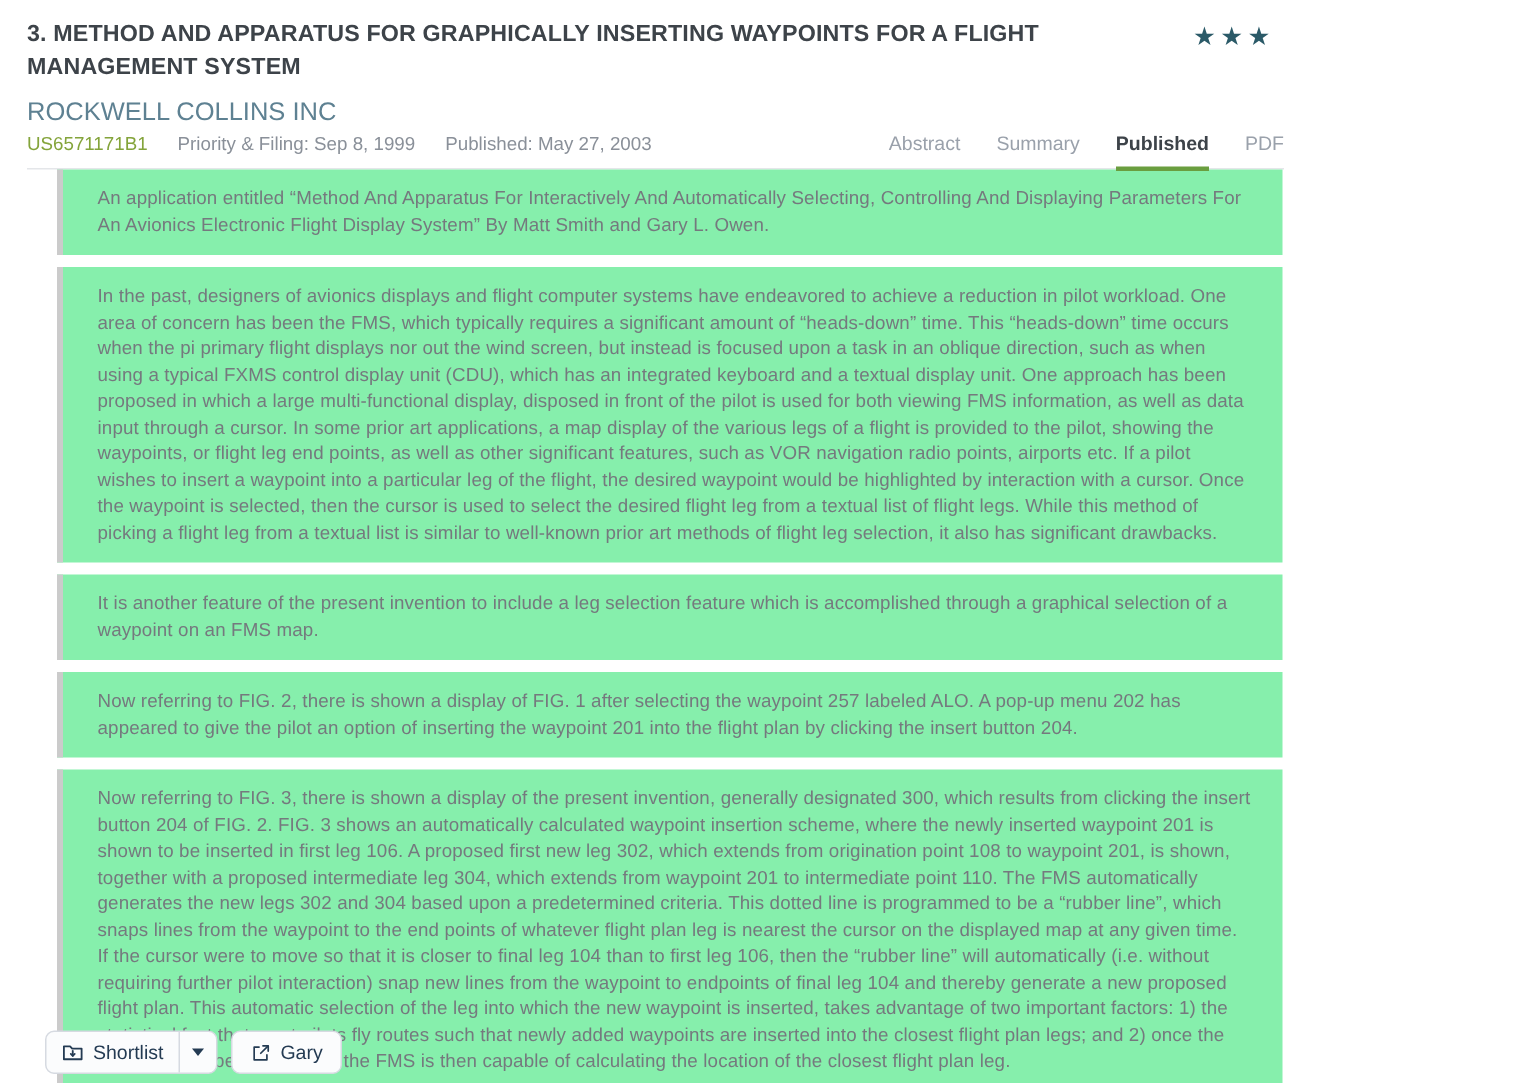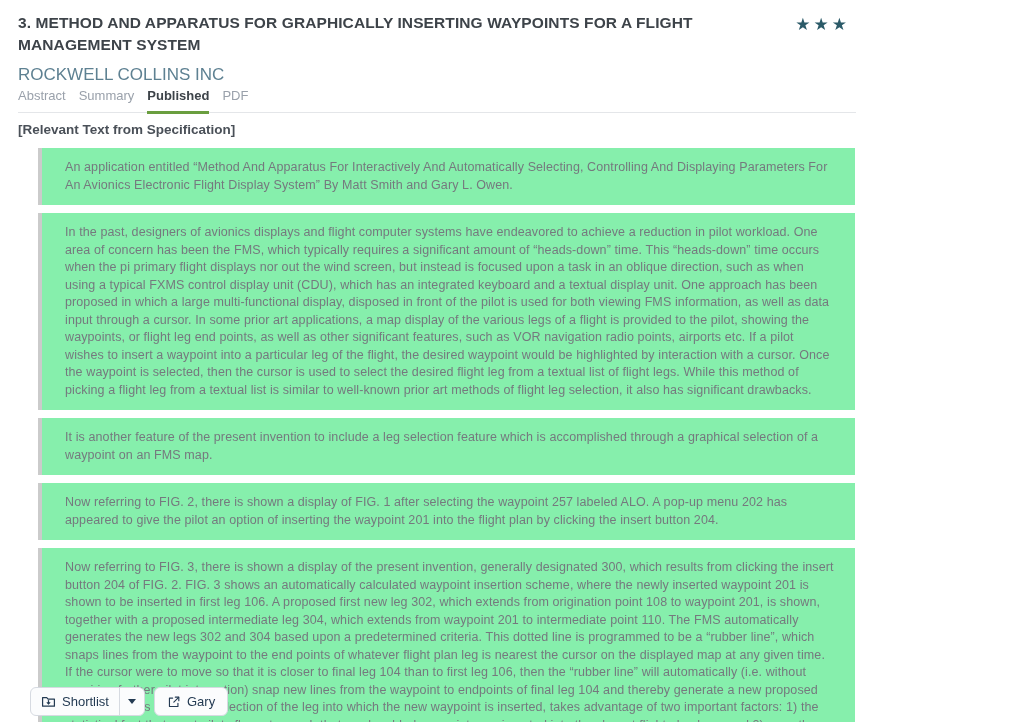--- a/index.html
+++ b/index.html
@@ -11,21 +11,21 @@
   .page-title{margin:0;font-size:15.5px;font-weight:bold;color:#3d4349;line-height:1.42;
     max-width:880px;letter-spacing:.1px;}
   .stars{color:#2b5a68;font-size:17px;letter-spacing:3px;white-space:nowrap;padding:2px 6px 0 0;}
 
   .assignee{color:#5e8192;font-size:17px;margin-top:9px;}
 
   .meta-tabs-row{display:flex;justify-content:space-between;align-items:flex-end;
     border-bottom:1px solid #e4e6e9;margin-top:3px;}
   .meta{display:flex;gap:20px;align-items:baseline;font-size:12.5px;color:#8a9099;padding-bottom:9px;}
   .pub-number{color:#84a43b;}
-  .tabs{display:flex;gap:13px;font-size:13px;color:#9aa1ab;}
+  .tabs{display:flex;gap:24px;font-size:13px;color:#9aa1ab;}
   .tab{padding-bottom:8px;border-bottom:3px solid transparent;margin-bottom:-2px;cursor:pointer;}
   .tab.active{color:#3d4349;font-weight:bold;border-bottom-color:#6a9e3f;}
 
   .section-heading{font-size:13.5px;font-weight:bold;color:#4a5058;margin:9px 0 11px 0;}
 
   
   .snippets{margin-left:20px;margin-right:1px;}
   .snippet{background:#86efac;border-left:4px solid #cbcbcb;padding:11px 20px 11px 23px;
     margin-bottom:8px;font-size:12.5px;line-height:17.5px;color:#75797e;letter-spacing:.1px;}
 
@@ -49,29 +49,33 @@
 <div class="page">
 
   <div class="title-row">
     <h1 class="page-title">3. METHOD AND APPARATUS FOR GRAPHICALLY INSERTING WAYPOINTS FOR A FLIGHT MANAGEMENT SYSTEM</h1>
     <div class="stars">★★★</div>
   </div>
 
   <div class="assignee">ROCKWELL COLLINS INC</div>
 
   <div class="meta-tabs-row">
+    <div class="meta">
+      <span class="pub-number">US6571171B1</span>
+      <span>Priority &amp; Filing: Sep 8, 1999</span>
+      <span>Published: May 27, 2003</span>
+    </div>
     <div class="tabs">
       <div class="tab">Abstract</div>
       <div class="tab">Summary</div>
       <div class="tab active">Published</div>
       <div class="tab">PDF</div>
     </div>
   </div>
 
-  <div class="section-heading">[Relevant Text from Specification]</div>
 
   <div class="snippets">
     <div class="snippet">An application entitled “Method And Apparatus For Interactively And Automatically Selecting, Controlling And Displaying Parameters For An Avionics Electronic Flight Display System” By Matt Smith and Gary L. Owen.</div>
     <div class="snippet">In the past, designers of avionics displays and flight computer systems have endeavored to achieve a reduction in pilot workload. One area of concern has been the FMS, which typically requires a significant amount of “heads-down” time. This “heads-down” time occurs when the pi primary flight displays nor out the wind screen, but instead is focused upon a task in an oblique direction, such as when using a typical FXMS control display unit (CDU), which has an integrated keyboard and a textual display unit. One approach has been proposed in which a large multi-functional display, disposed in front of the pilot is used for both viewing FMS information, as well as data input through a cursor. In some prior art applications, a map display of the various legs of a flight is provided to the pilot, showing the waypoints, or flight leg end points, as well as other significant features, such as VOR navigation radio points, airports etc. If a pilot wishes to insert a waypoint into a particular leg of the flight, the desired waypoint would be highlighted by interaction with a cursor. Once the waypoint is selected, then the cursor is used to select the desired flight leg from a textual list of flight legs. While this method of picking a flight leg from a textual list is similar to well-known prior art methods of flight leg selection, it also has significant drawbacks.</div>
     <div class="snippet">It is another feature of the present invention to include a leg selection feature which is accomplished through a graphical selection of a waypoint on an FMS map.</div>
     <div class="snippet">Now referring to FIG. 2, there is shown a display of FIG. 1 after selecting the waypoint 257 labeled ALO. A pop-up menu 202 has appeared to give the pilot an option of inserting the waypoint 201 into the flight plan by clicking the insert button 204.</div>
     <div class="snippet">Now referring to FIG. 3, there is shown a display of the present invention, generally designated 300, which results from clicking the insert button 204 of FIG. 2. FIG. 3 shows an automatically calculated waypoint insertion scheme, where the newly inserted waypoint 201 is shown to be inserted in first leg 106. A proposed first new leg 302, which extends from origination point 108 to waypoint 201, is shown, together with a proposed intermediate leg 304, which extends from waypoint 201 to intermediate point 110. The FMS automatically generates the new legs 302 and 304 based upon a predetermined criteria. This dotted line is programmed to be a “rubber line”, which snaps lines from the waypoint to the end points of whatever flight plan leg is nearest the cursor on the displayed map at any given time. If the cursor were to move so that it is closer to final leg 104 than to first leg 106, then the “rubber line” will automatically (i.e. without requiring further pilot interaction) snap new lines from the waypoint to endpoints of final leg 104 and thereby generate a new proposed flight plan. This automatic selection of the leg into which the new waypoint is inserted, takes advantage of two important factors: 1) the statistical fact that most pilots fly routes such that newly added waypoints are inserted into the closest flight plan legs; and 2) once the waypoint has been selected, the FMS is then capable of calculating the location of the closest flight plan leg.</div>
   </div>
 
   <div class="footer">

